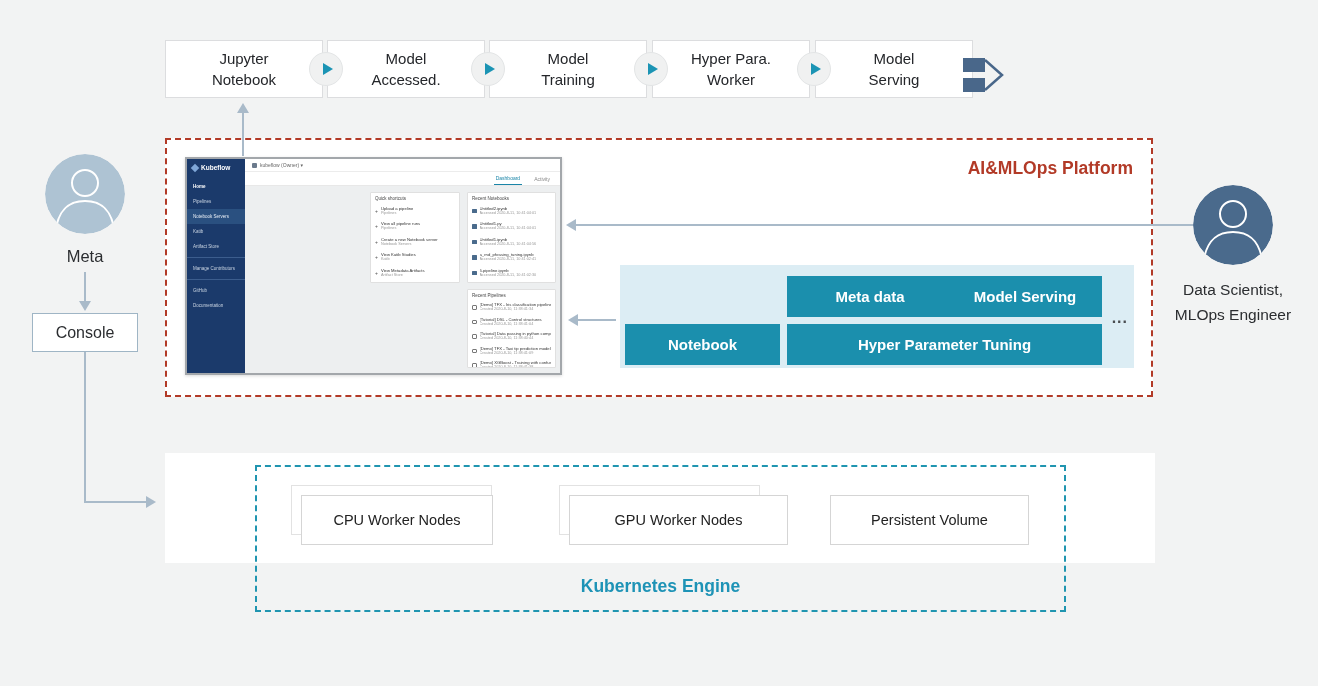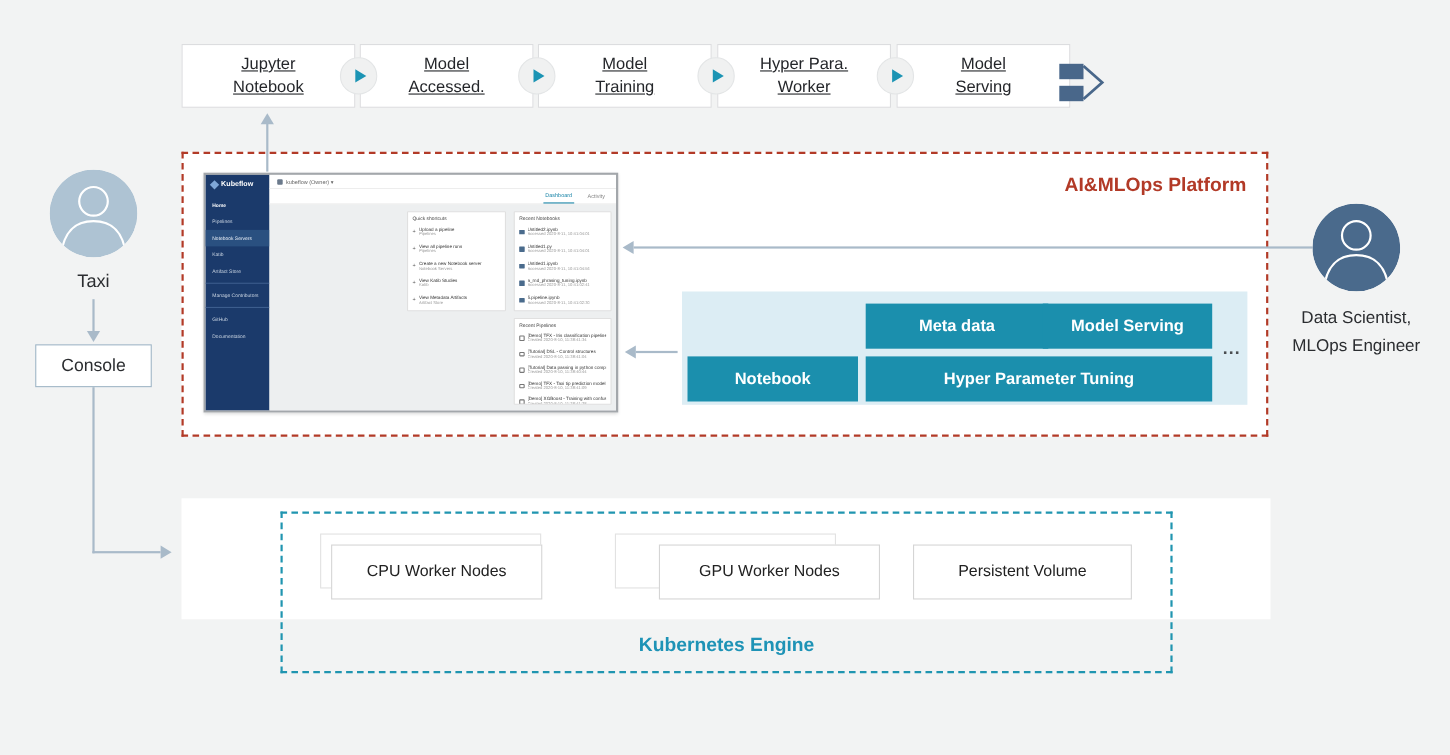--- a/index.html
+++ b/index.html
@@ -4,21 +4,21 @@
 <style>
   * { box-sizing: border-box; margin: 0; padding: 0; }
   html,body { width:1318px; height:686px; }
   body { font-family: "Liberation Sans", sans-serif; background:#f2f3f3; }
   #canvas { position:relative; width:1318px; height:686px; background:#f2f3f3; overflow:hidden; }
   .abs { position:absolute; }
 
   
   .wf-box { position:absolute; top:40px; height:58px; width:158px; background:#fff;
     border:1px solid #dcdddf; display:flex; flex-direction:column; align-items:center;
-    justify-content:center; font-size:15px; line-height:21px; color:#24262a; text-align:center;text-decoration:underline; }
+    justify-content:center; font-size:15px; line-height:21px; color:#24262a; text-align:center; }
   .conn-circle { position:absolute; top:52px; width:34px; height:34px; border-radius:50%;
     background:#f0f1f1; border:1px solid #e3e5e6; display:flex; align-items:center; justify-content:center; }
   .play { width:0; height:0; border-top:6px solid transparent; border-bottom:6px solid transparent;
     border-left:10px solid #1b94b4; margin-left:3px; }
 
   
   .hline { position:absolute; height:2px; background:#a9bac9; }
   .vline { position:absolute; width:2px; background:#a9bac9; }
   .arr-left { position:absolute; width:0; height:0; border-top:6px solid transparent;
     border-bottom:6px solid transparent; border-right:10px solid #a9bac9; }
@@ -135,21 +135,21 @@
     <path d="M35 10 L52 25 L35 40" fill="none" stroke="#49678a" stroke-width="2.5"></path>
   </svg>
 
   <div class="avatar" style="left:45px;top:154px">
     <svg width="80" height="80" viewBox="0 0 80 80">
       <circle cx="40" cy="40" r="40" fill="#aec3d3"></circle>
       <circle cx="40" cy="29" r="13" fill="none" stroke="#fff" stroke-width="2"></circle>
       <path d="M10 80 C13 53 26 47 40 47 C54 47 67 53 70 80" fill="none" stroke="#fff" stroke-width="2"></path>
     </svg>
   </div>
-  <div class="actor-label" style="left:35px;top:247px;width:100px;font-size:16.5px">Taxi</div>
+  <div class="actor-label" style="left:35px;top:247px;width:100px;font-size:16.5px">Meta</div>
 
   <div class="vline" style="left:84px;top:272px;height:30px"></div>
   <div class="arr-down" style="left:79px;top:301px"></div>
 
   <div class="console-box">
     <span>Console</span>
   </div>
 
   <div class="vline" style="left:84px;top:352px;height:151px"></div>
   <div class="hline" style="left:84px;top:501px;width:62px"></div>
@@ -344,21 +344,21 @@
 
   <div class="k8s-band"></div>
   <div class="k8s-box"></div>
 
   <div class="node-back" style="left:291px;top:485px;width:201px"></div>
   <div class="node-box" style="left:301px;top:495px;width:192px">
     <span>CPU Worker Nodes</span>
   </div>
 
   <div class="node-back" style="left:559px;top:485px;width:201px"></div>
-  <div class="node-box" style="left:599px;top:495px;width:201px">
+  <div class="node-box" style="left:569px;top:495px;width:219px">
     <span>GPU Worker Nodes</span>
   </div>
 
   <div class="node-box" style="left:830px;top:495px;width:199px">
     <span>Persistent Volume</span>
   </div>
 
   <div class="k8s-title">Kubernetes Engine</div>
 
 </div>

